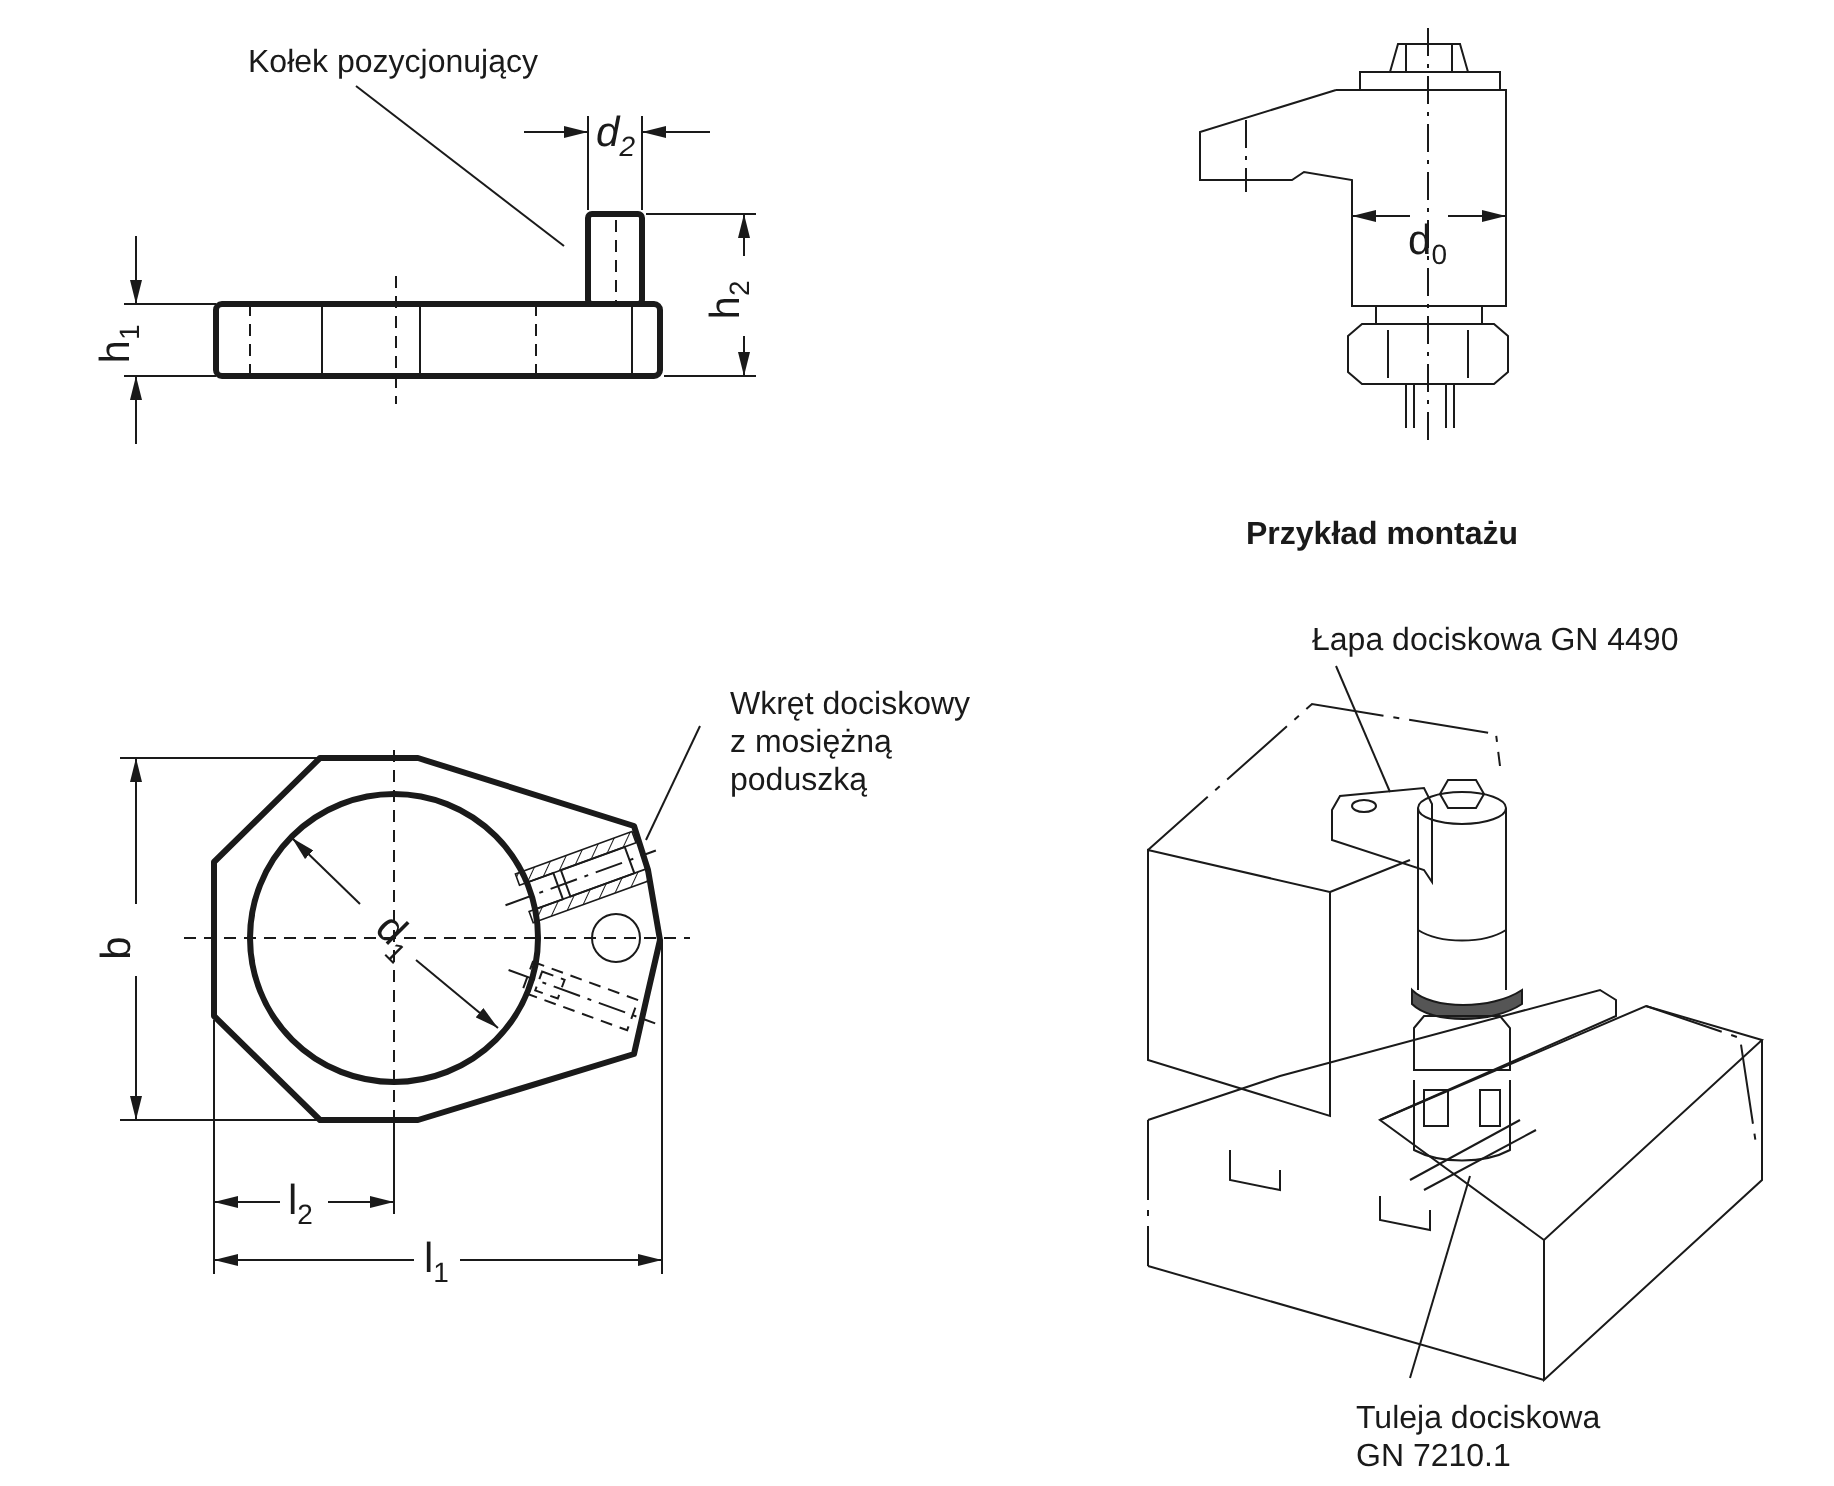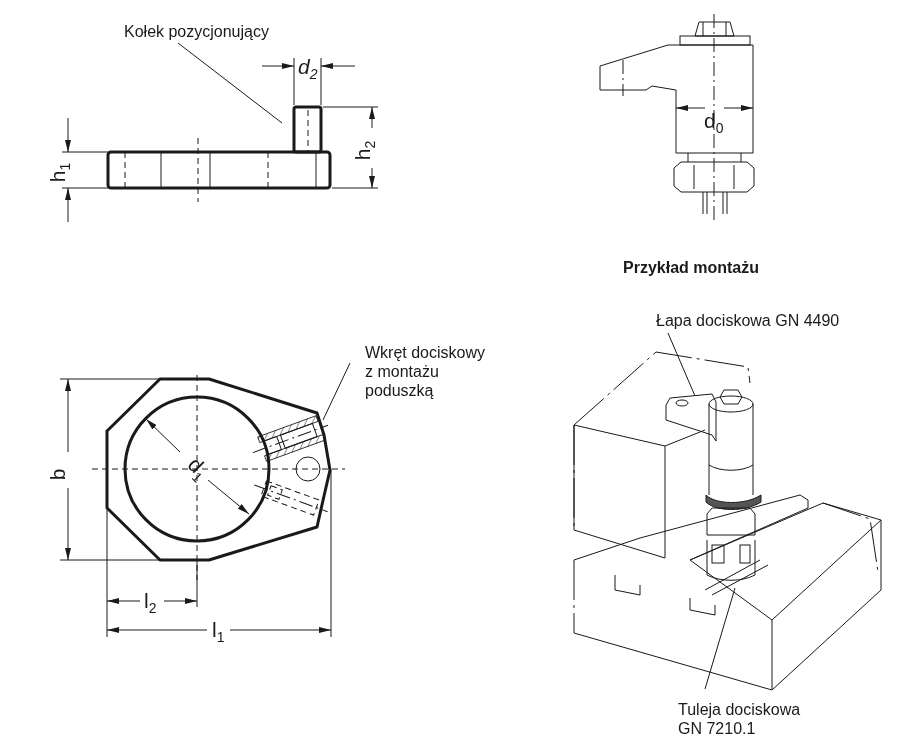--- a/index.html
+++ b/index.html
@@ -177,21 +177,21 @@
 <div class="dim rot" style="left:52px;top:158px;"><span>h</span><sub>1</sub></div>
 <div class="dim rot" style="left:357px;top:136px;"><span>h</span><sub>2</sub></div>
 
 <div class="dim" style="left:704px;top:98px;margin-top:12px;"><span>d</span><sub>0</sub></div>
 
 <div class="lbl bold" style="left:609px;top:258px;">Przykład montażu</div>
 <div class="lbl" style="left:656px;top:311px;">Łapa dociskowa GN 4490</div>
 
 <div>
   <div class="lbl" style="left:365px;top:343px;text-align:right;">Wkręt dociskowy</div>
-  <div class="lbl" style="left:365px;top:362px;">z montażu</div>
+  <div class="lbl" style="left:365px;top:362px;">z mosiężną</div>
   <div class="lbl" style="left:365px;top:381px;">poduszką</div>
 </div>
 
 <div class="dim rot" style="left:56px;top:460px;"><span>b</span><sub></sub></div>
 <div class="dim" style="left:186px;top:456px;transform:rotate(45deg);"><span>d</span><sub>1</sub></div>
 <div class="dim" style="left:144px;top:590px;"><span>l</span><sub>2</sub></div>
 <div class="dim" style="left:212px;top:619px;text-align:right;"><span>l</span><sub>1</sub></div>
 
 <div>
   <div class="lbl" style="left:678px;top:700px;">Tuleja dociskowa</div>

